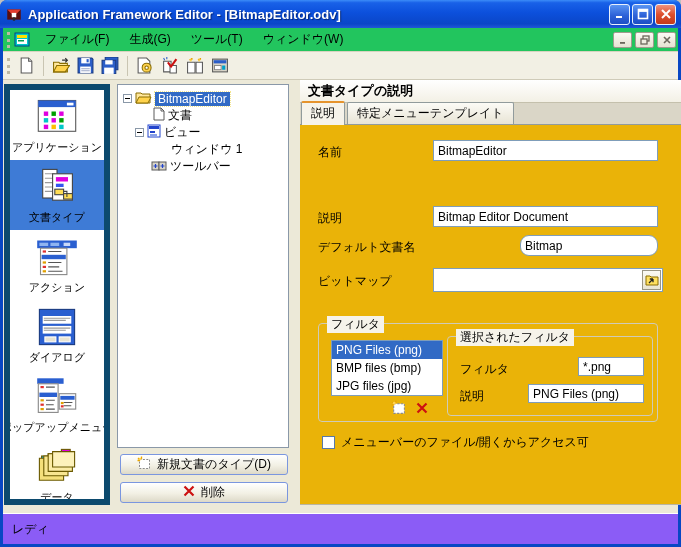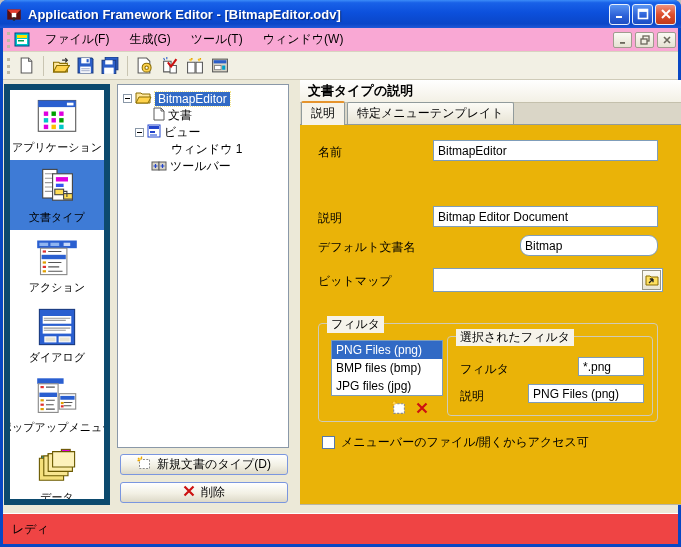--- a/index.html
+++ b/index.html
@@ -14,21 +14,21 @@
     background:linear-gradient(180deg,#3C8CF8 0%,#1961E8 10%,#0C50DC 45%,#0A46C8 85%,#2058D8 100%);
     display:flex;align-items:center;padding:0 5px;color:#fff;}
   .title-icon{width:18px;height:18px;flex:none;}
   .title-text{font-weight:bold;font-size:13px;margin-left:5px;flex:1;
     text-shadow:1px 1px 1px #03277A;white-space:nowrap;overflow:hidden;}
   .tbtn{width:21px;height:21px;border-radius:3px;margin-left:2px;flex:none;
     border:1px solid #E8F0FC;display:flex;align-items:center;justify-content:center;}
   .tbtn.minb,.tbtn.maxb{background:linear-gradient(180deg,#5A95F2,#2E62D8 55%,#1C4EC4);}
   .tbtn.closeb{background:linear-gradient(180deg,#F0927E,#DD4F2E 50%,#C23A1A);}
   
-  .menubar{position:absolute;left:3px;right:3px;top:28px;height:24px;background:#f9a8d4;
+  .menubar{position:absolute;left:3px;right:3px;top:28px;height:24px;background:#22c55e;
     display:flex;align-items:center;border-bottom:1px solid #D8D4C0;padding:0 2px;}
   .grip{width:3px;height:16px;border-left:3px dotted #BDB9A4;margin:0 4px 0 2px;flex:none;}
   .mdi-doc{width:17px;height:16px;flex:none;margin-right:4px;}
   .menu-item{font-size:12px;padding:3px 10px;color:#000;white-space:nowrap;}
   .menu-spacer{flex:1;}
   .mdi-btn{width:19px;height:16px;border:1px solid #A09C8E;background:linear-gradient(180deg,#FBFAF4,#E6E2D2);
     margin-left:3px;display:flex;align-items:center;justify-content:center;border-radius:2px;flex:none;}
   
   .toolbar{position:absolute;left:3px;right:3px;top:52px;height:28px;background:#F2F0E4;
     display:flex;align-items:center;border-bottom:1px solid #CFCBB8;padding:0 2px;}
@@ -77,21 +77,21 @@
   .groupbox{position:absolute;border:1px solid #CFCBB8;border-radius:4px;}
   .gb-legend{position:absolute;top:-8px;left:8px;background:#F6F3EA;padding:0 4px;font-size:12px;color:#000;white-space:nowrap;}
   .listbox{position:absolute;left:12px;top:16px;width:112px;height:56px;border:1px solid #7F9DB9;
     background:#fff;overflow:hidden;}
   .lb-item{height:18px;font-size:12px;padding:0 4px;display:flex;align-items:center;color:#000;white-space:nowrap;}
   .lb-item.selected{background:#316AC5;color:#fff;}
   .gb-iconbar{position:absolute;left:72px;top:76px;display:flex;gap:10px;align-items:center;}
   .cb-row{position:absolute;left:22px;top:309px;display:flex;align-items:center;gap:6px;}
   .cb{width:13px;height:13px;border:1px solid #5779A8;background:#fff;flex:none;}
   
-  .statusbar{position:absolute;left:3px;right:3px;top:513px;height:31px;background:#ef4444;
+  .statusbar{position:absolute;left:3px;right:3px;top:513px;height:31px;background:#8b5cf6;
     border-top:1px solid #FFFFFF;display:flex;align-items:center;padding:0 9px;font-size:12px;color:#000;}
 </style>
 </head>
 <body>
 
 <div class="window">
 
   <div class="titlebar">
     <span class="title-icon">
       <svg width="18" height="18" viewBox="0 0 16 16">

